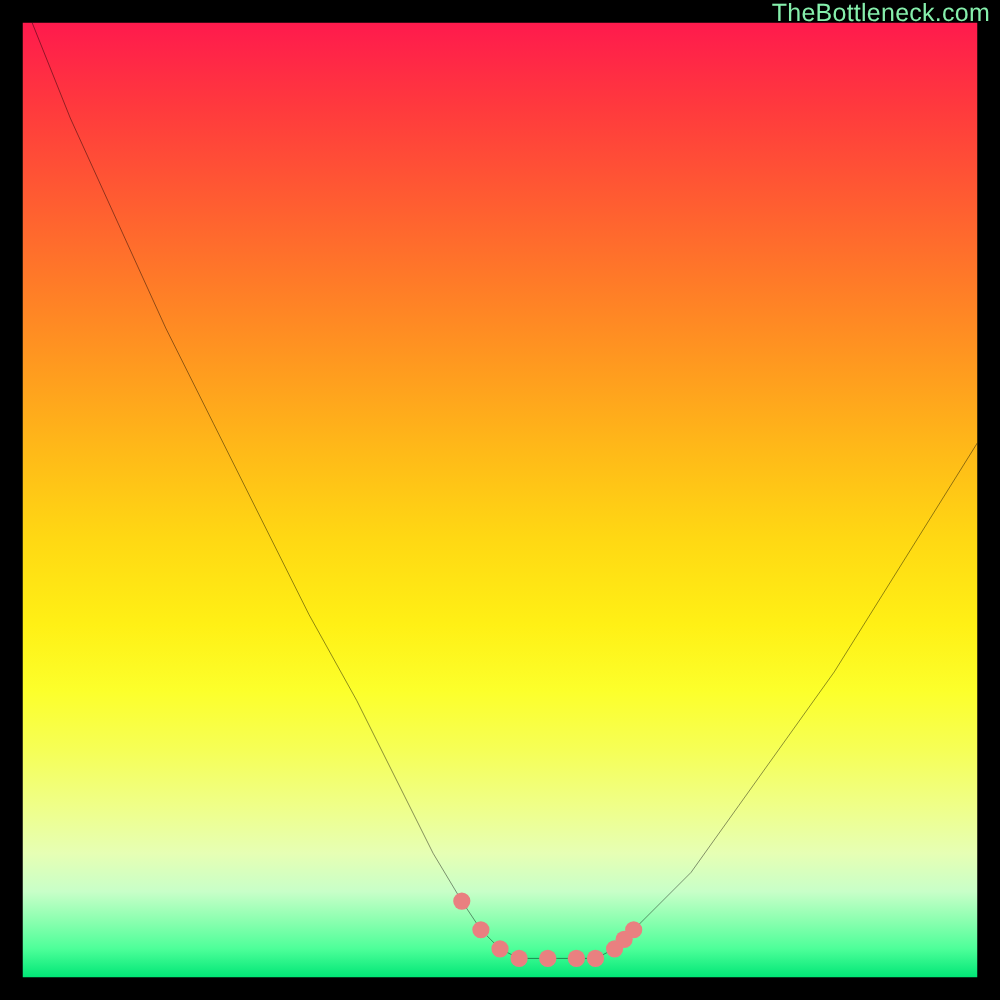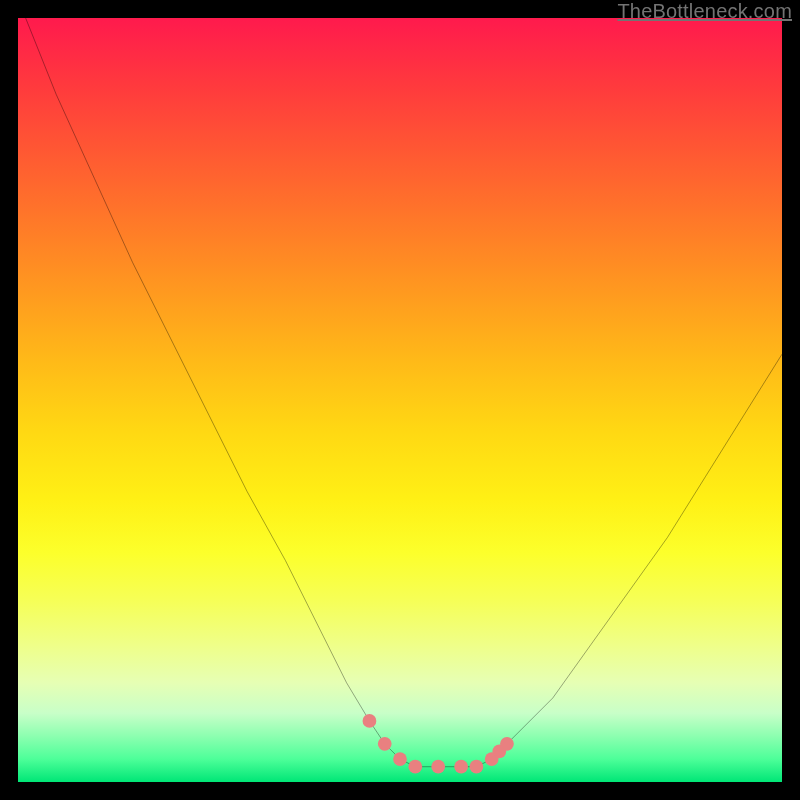--- a/index.html
+++ b/index.html
@@ -51,25 +51,24 @@
   }
   svg.curve {
     position: absolute;
     left: 0; top: 0;
     width: 100%; height: 100%;
   }
   .watermark {
     position: absolute;
     top: 0;
     right: 8px;
-    color: #737373;
+    color: #86efac;
     font-size: 20px;
     letter-spacing: 0.2px;
     user-select: none;
-    text-decoration: underline;
   }
 </style>
 </head>
 <body>
 
 <div class="frame">
 
   <div class="plot">
     <div class="gradient"></div>
 

